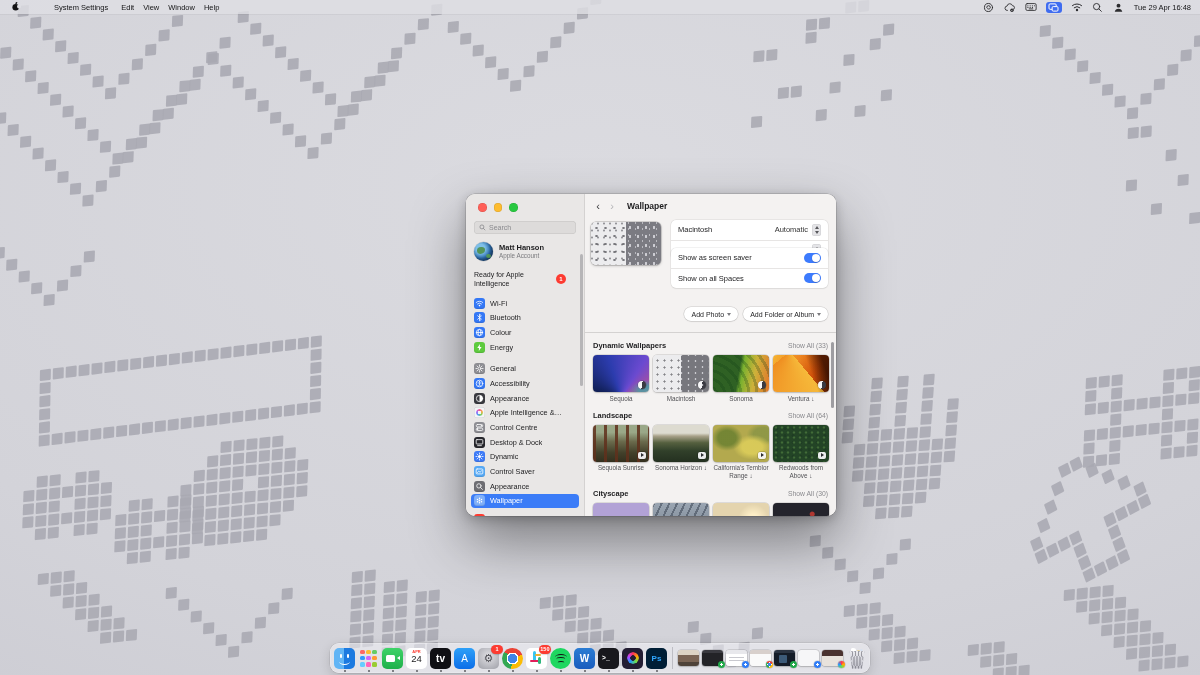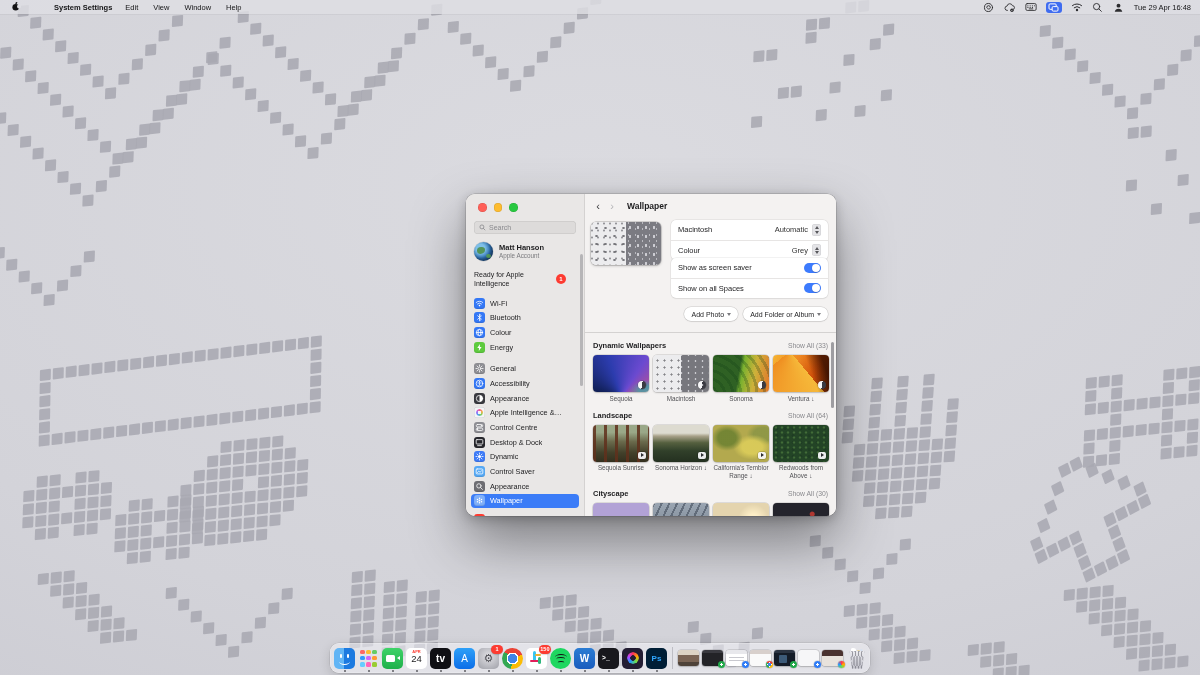--- a/index.html
+++ b/index.html
@@ -13,21 +13,21 @@
   #desktop{position:absolute;inset:0;}
   #bg-pattern{position:absolute;inset:0;}
   
   #menubar{
     position:absolute;top:0;left:0;right:0;height:14px;
     background:rgba(222,222,227,.82);
     display:flex;align-items:center;font-size:7.5px;color:#141416;
     box-shadow:0 .5px 0 rgba(0,0,0,.08);z-index:30;
   }
   #menubar .left{display:flex;align-items:center;gap:13px;padding-left:11px;}
-  #menubar .appname{font-weight:700;padding-left:20px;}
+  #menubar .appname{font-weight:400;padding-left:20px;}
   #menubar .menu-item{cursor:default;}
   #menubar .right{margin-left:auto;display:flex;align-items:center;gap:9px;padding-right:9px;}
   .stico{width:12px;height:12px;display:flex;align-items:center;justify-content:center;}
   .stico svg{display:block;}
   .stico.active{background:#3f6cf0;border-radius:3px;width:16px;height:11px;}
   #clock{font-size:7.5px;color:#141416;white-space:nowrap;}
   
   #window{
     position:absolute;left:466px;top:194px;width:370px;height:322px;border-radius:9px;
     display:flex;overflow:hidden;z-index:20;
@@ -98,21 +98,21 @@
   .crow .clabel{font-size:7.5px;color:#1d1d1f;}
   .crow .spacer{flex:1;}
   .crow .cvalue{font-size:7.5px;color:#333;}
   .stepper{width:9px;height:12px;border-radius:2.5px;background:#e4e4e7;display:flex;flex-direction:column;align-items:center;justify-content:center;gap:1.5px;box-shadow:inset 0 0 0 .5px rgba(0,0,0,.1);}
   .stepper i{display:block;width:0;height:0;border-left:2.5px solid transparent;border-right:2.5px solid transparent;}
   .stepper .up{border-bottom:3px solid #57575b;}
   .stepper .dn{border-top:3px solid #57575b;}
   .toggle{width:17px;height:10px;border-radius:5px;background:#3d7bfd;position:relative;flex:none;}
   .toggle i{position:absolute;top:1px;right:1px;width:8px;height:8px;border-radius:50%;background:#fff;box-shadow:0 .5px 1px rgba(0,0,0,.3);}
   #card1{top:26px;}
-  #card2{top:64px;}
+  #card2{top:54px;}
   .btnrow{position:absolute;top:113px;right:8px;display:flex;gap:5px;}
   .pillbtn{height:14px;border-radius:7px;background:#fff;display:flex;align-items:center;gap:3px;
     padding:0 7px;font-size:7px;color:#1d1d1f;box-shadow:0 0 0 .5px rgba(0,0,0,.15),0 .5px 1.5px rgba(0,0,0,.12);}
   .pillbtn i{width:0;height:0;border-left:2.5px solid transparent;border-right:2.5px solid transparent;border-top:3px solid #7a7a7e;display:block;}
   .scrollarea{position:absolute;left:0;right:0;top:138px;bottom:0;border-top:1px solid rgba(0,0,0,.13);padding:0 8px;overflow:hidden;}
   .sec-head{display:flex;justify-content:space-between;align-items:baseline;margin-top:8px;margin-bottom:5px;}
   .sec-title{font-size:7.5px;font-weight:700;color:#1d1d1f;}
   .sec-all{font-size:6.8px;color:#8a8a8e;}
   .thumb-row{display:grid;grid-template-columns:repeat(4,56px);gap:4px;}
   .thumb-cell{display:flex;flex-direction:column;align-items:center;}
@@ -903,21 +903,21 @@
 <header id="menubar">
   <div class="left">
     <span>
       <svg width="10" height="11" viewBox="0 0 12 13">
         <circle cx="5.6" cy="7.4" r="3.9" fill="#121214"></circle>
         <circle cx="9.6" cy="6.6" r="2.4" fill="#dedee3"></circle>
         <ellipse cx="6.4" cy="2.4" rx="0.9" ry="1.5" transform="rotate(38 6.4 2.4)" fill="#121214"></ellipse>
       </svg>
     </span>
     <span class="appname">System Settings</span>
-    <nav id="menu-items" style="display: flex; gap: 15px;">
+    <nav id="menu-items" style="display: flex; gap: 9px;">
         <span class="menu-item">Edit</span>
         <span class="menu-item">View</span>
         <span class="menu-item">Window</span>
         <span class="menu-item">Help</span>
       </nav>
   </div>
   <div class="right">
     <span id="status-icons" style="display:flex;align-items:center;gap:9px;">
         <span class="stico">
           <svg width="11" height="11" viewBox="0 0 12 12">

